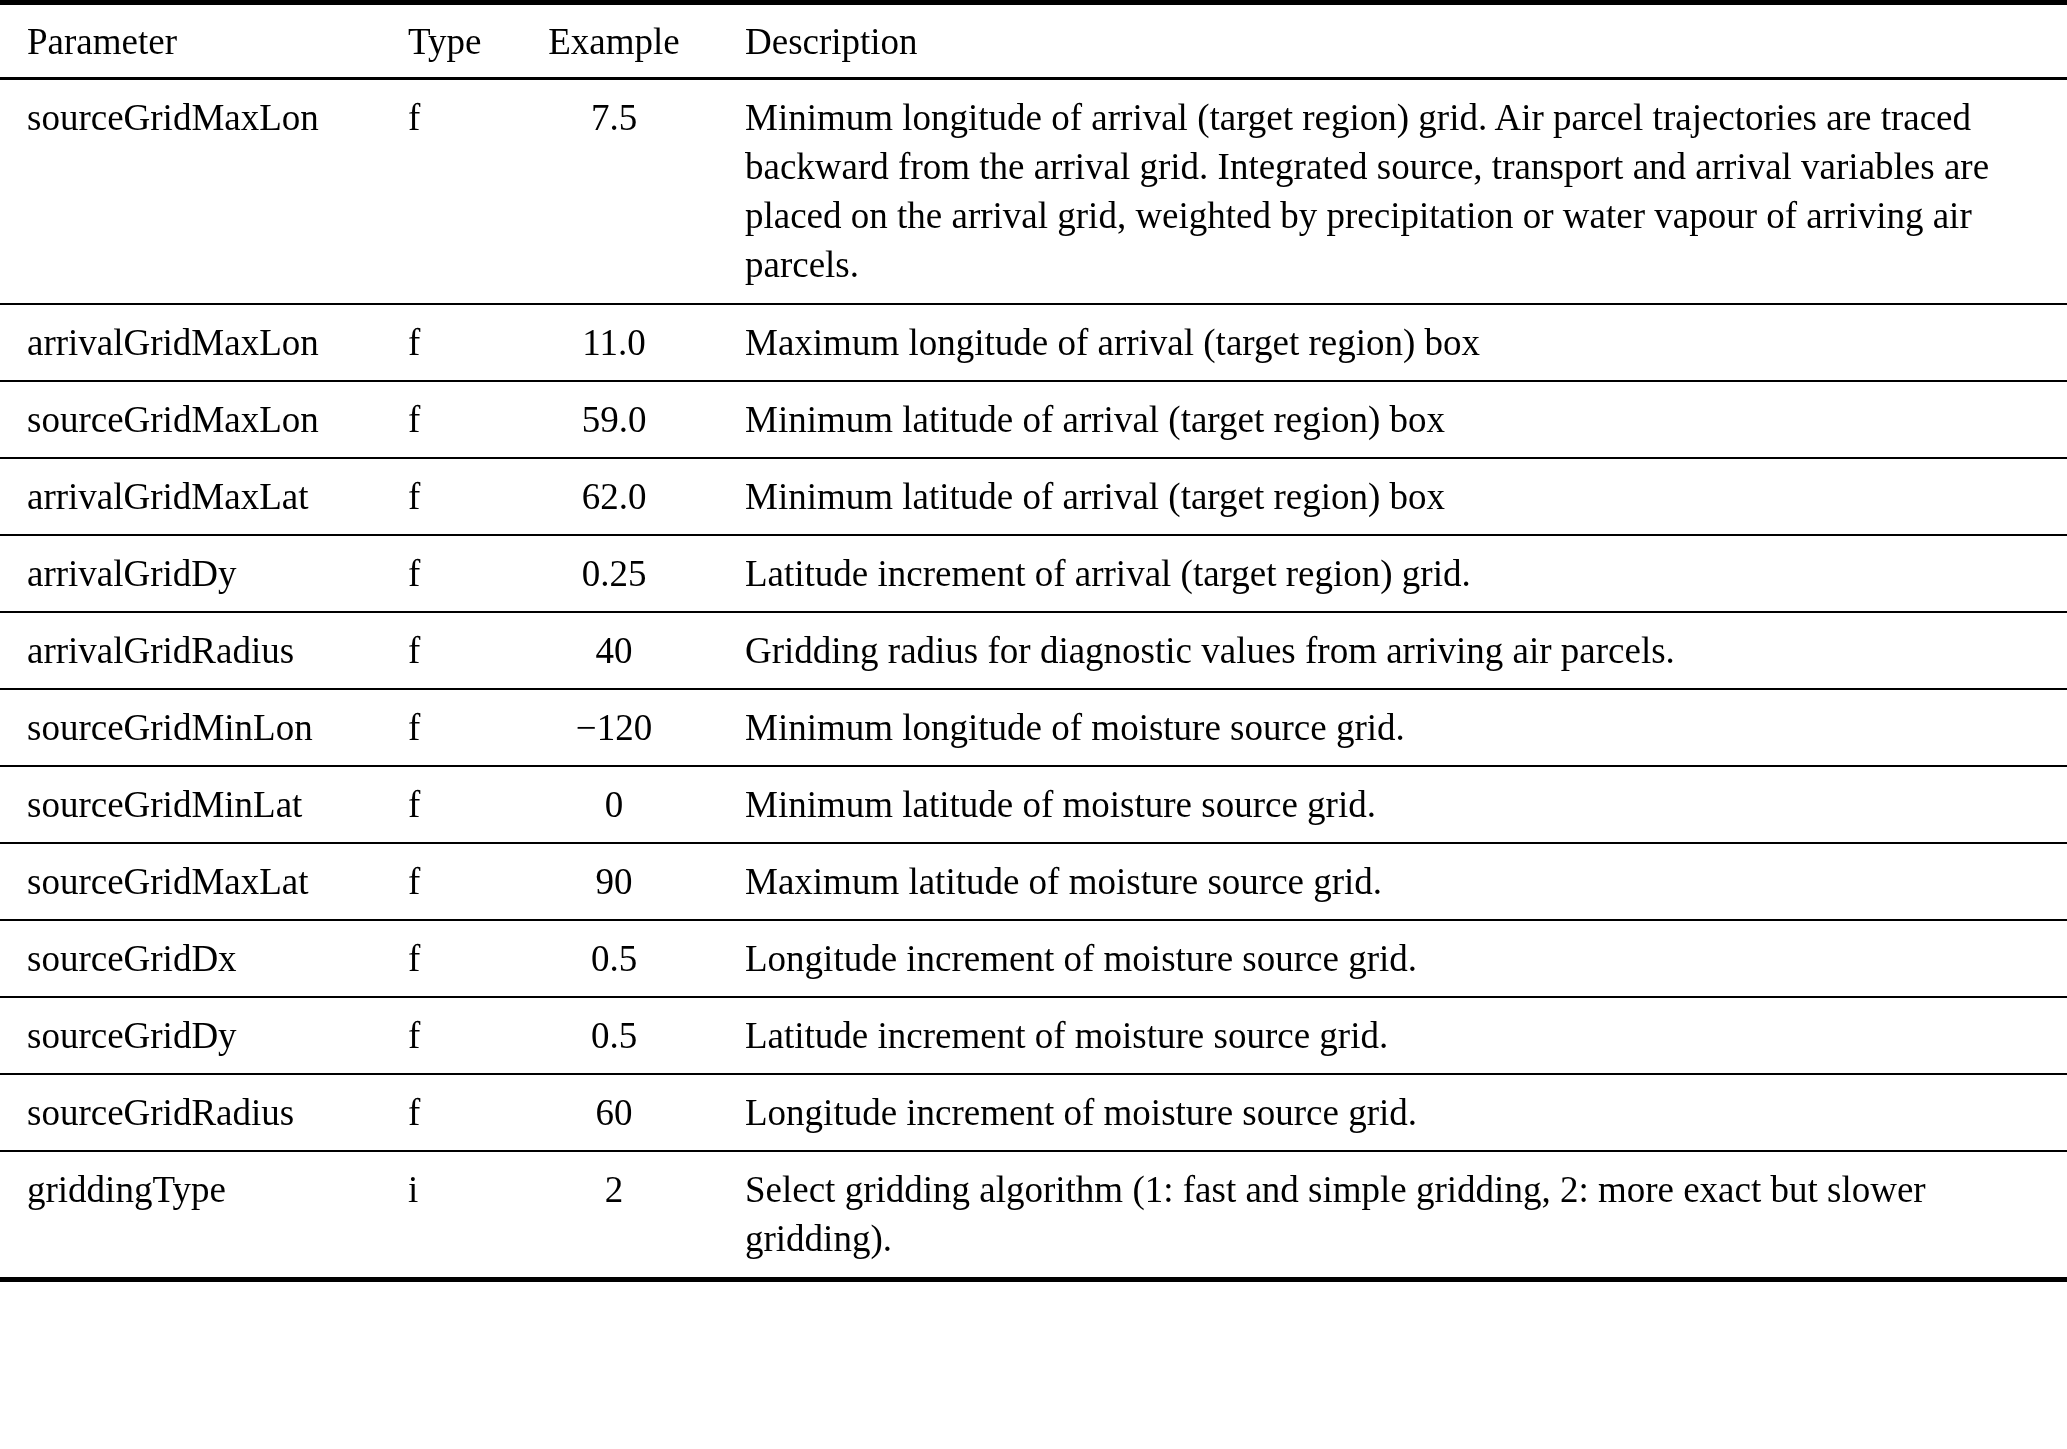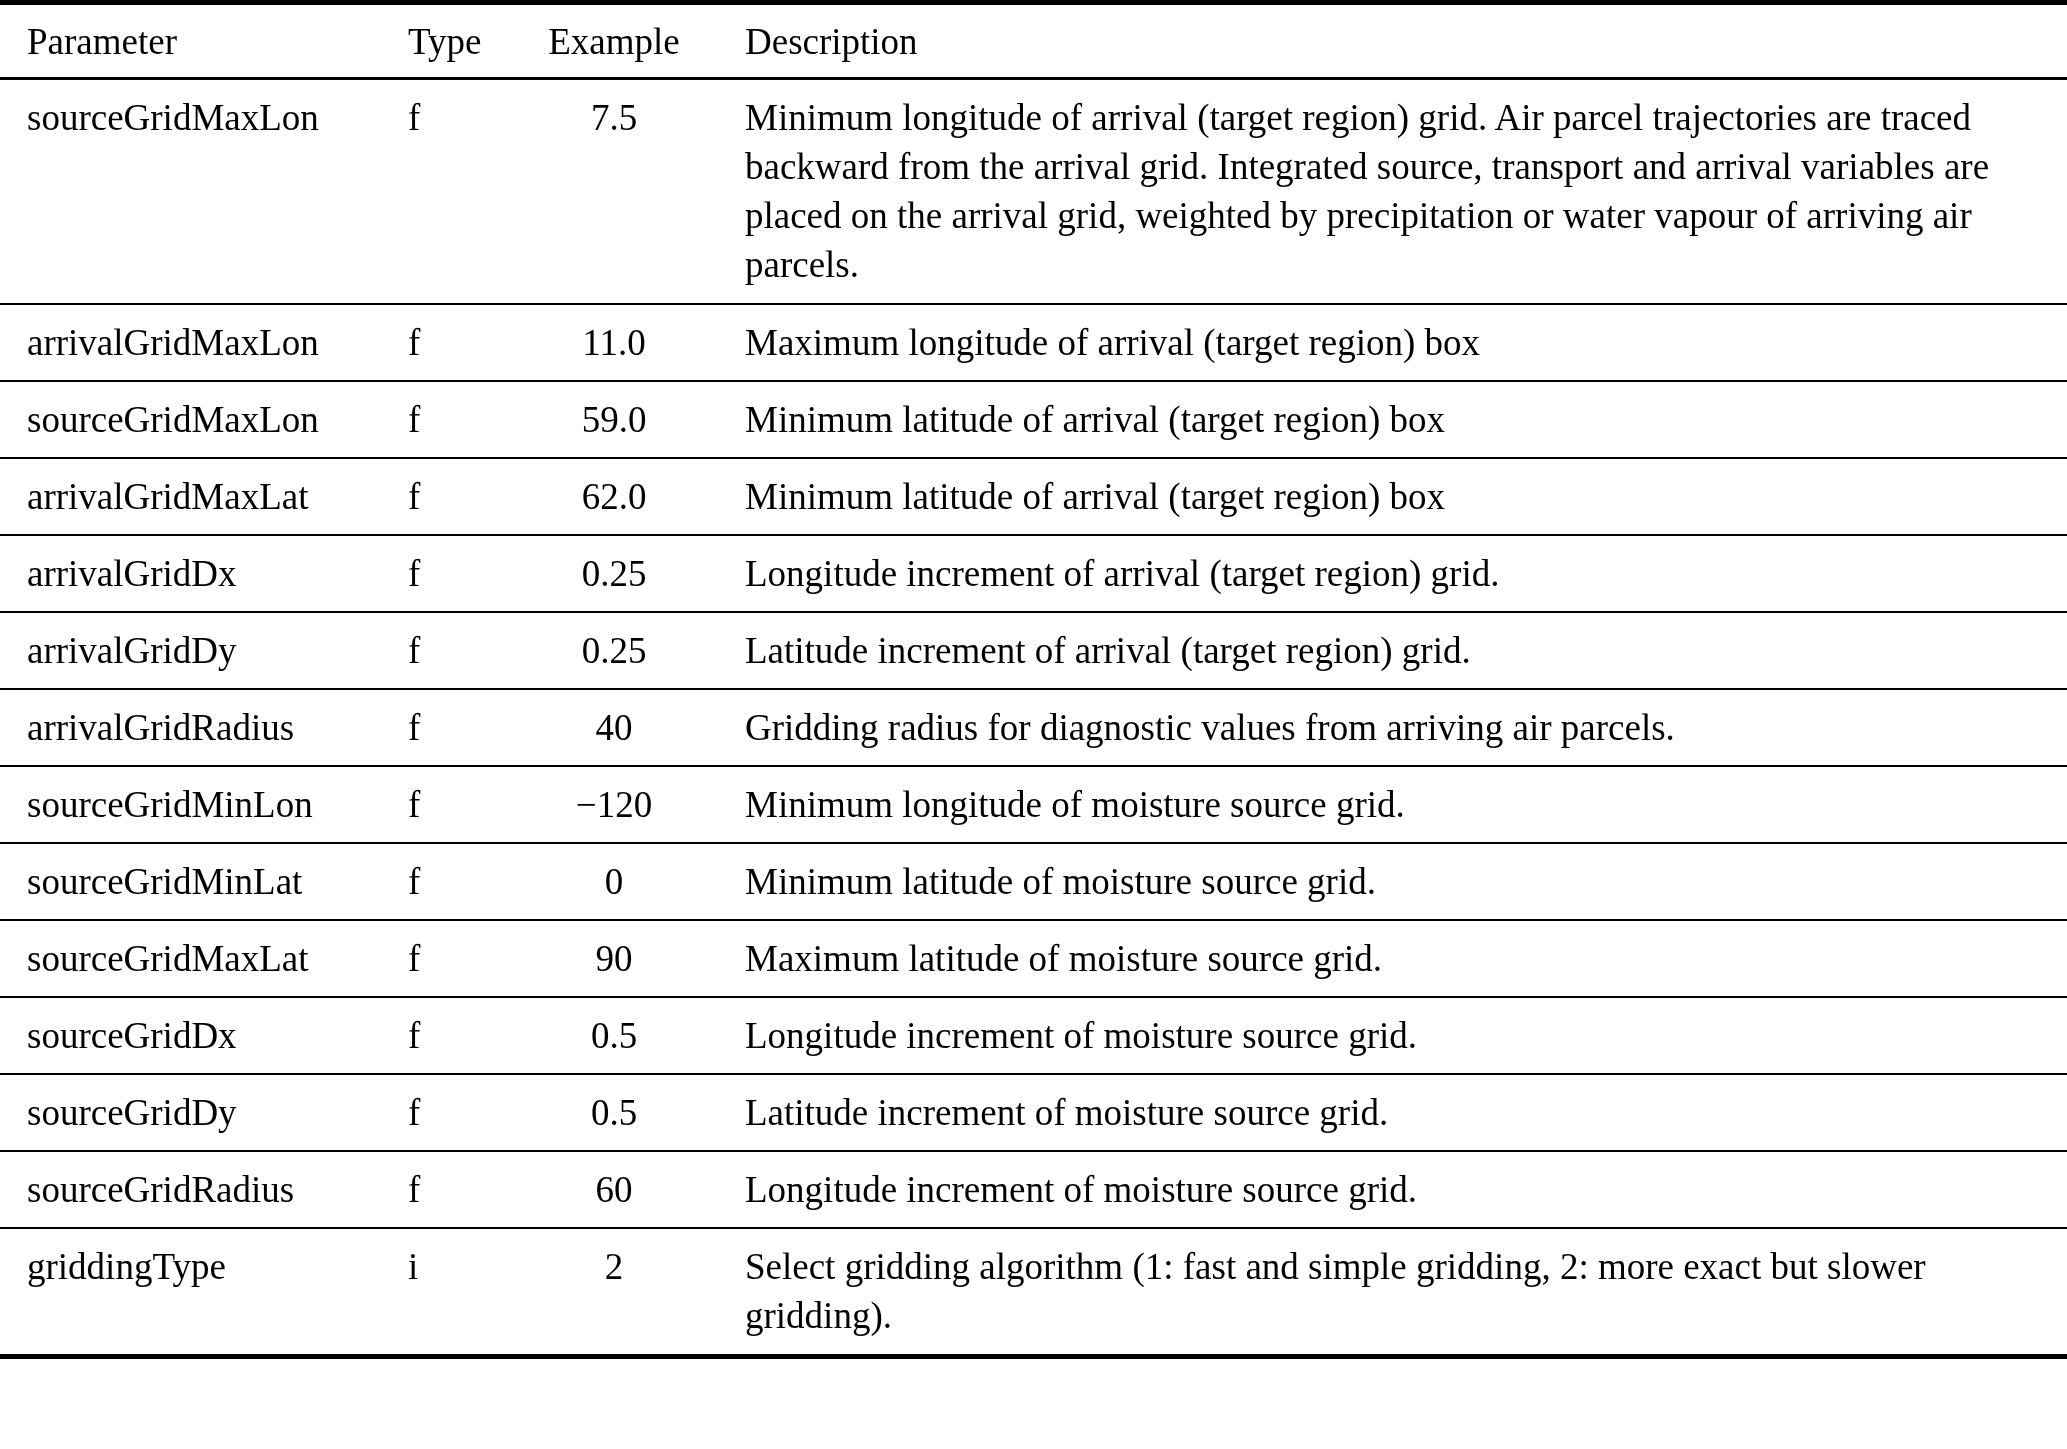--- a/index.html
+++ b/index.html
@@ -100,26 +100,20 @@
           <td class="col-ex">59.0</td>
           <td class="col-desc">Minimum latitude of arrival (target region) box</td>
         </tr>
         <tr>
           <td class="col-param">arrivalGridMaxLat</td>
           <td class="col-type">f</td>
           <td class="col-ex">62.0</td>
           <td class="col-desc">Minimum latitude of arrival (target region) box</td>
         </tr>
         <tr>
-          <td class="col-param">arrivalGridDx</td>
-          <td class="col-type">f</td>
-          <td class="col-ex">0.25</td>
-          <td class="col-desc">Longitude increment of arrival (target region) grid.</td>
-        </tr>
-        <tr>
           <td class="col-param">arrivalGridDy</td>
           <td class="col-type">f</td>
           <td class="col-ex">0.25</td>
           <td class="col-desc">Latitude increment of arrival (target region) grid.</td>
         </tr>
         <tr>
           <td class="col-param">arrivalGridRadius</td>
           <td class="col-type">f</td>
           <td class="col-ex">40</td>
           <td class="col-desc">Gridding radius for diagnostic values from arriving air parcels.</td>

